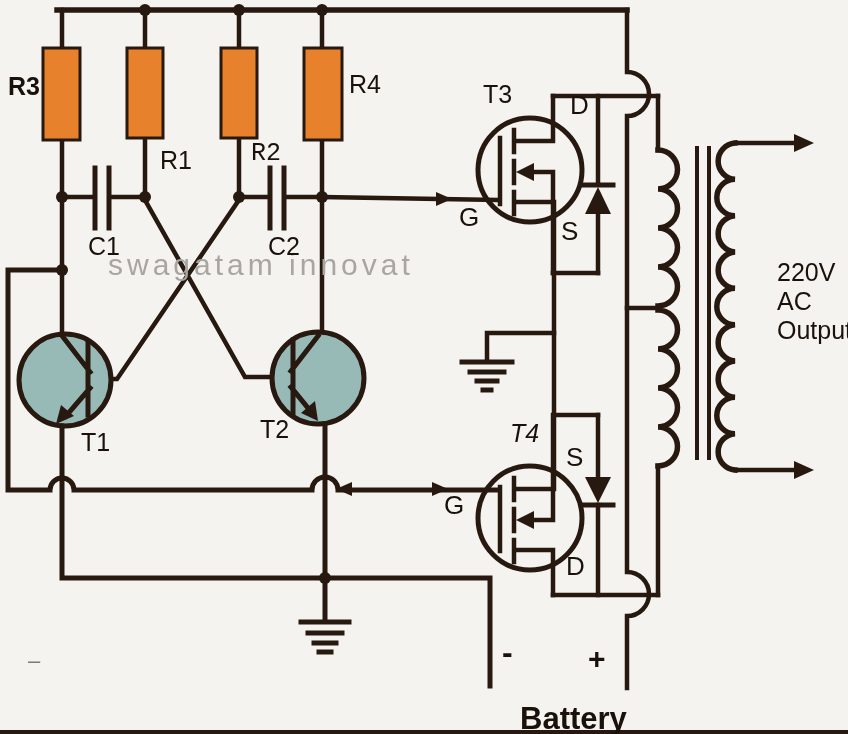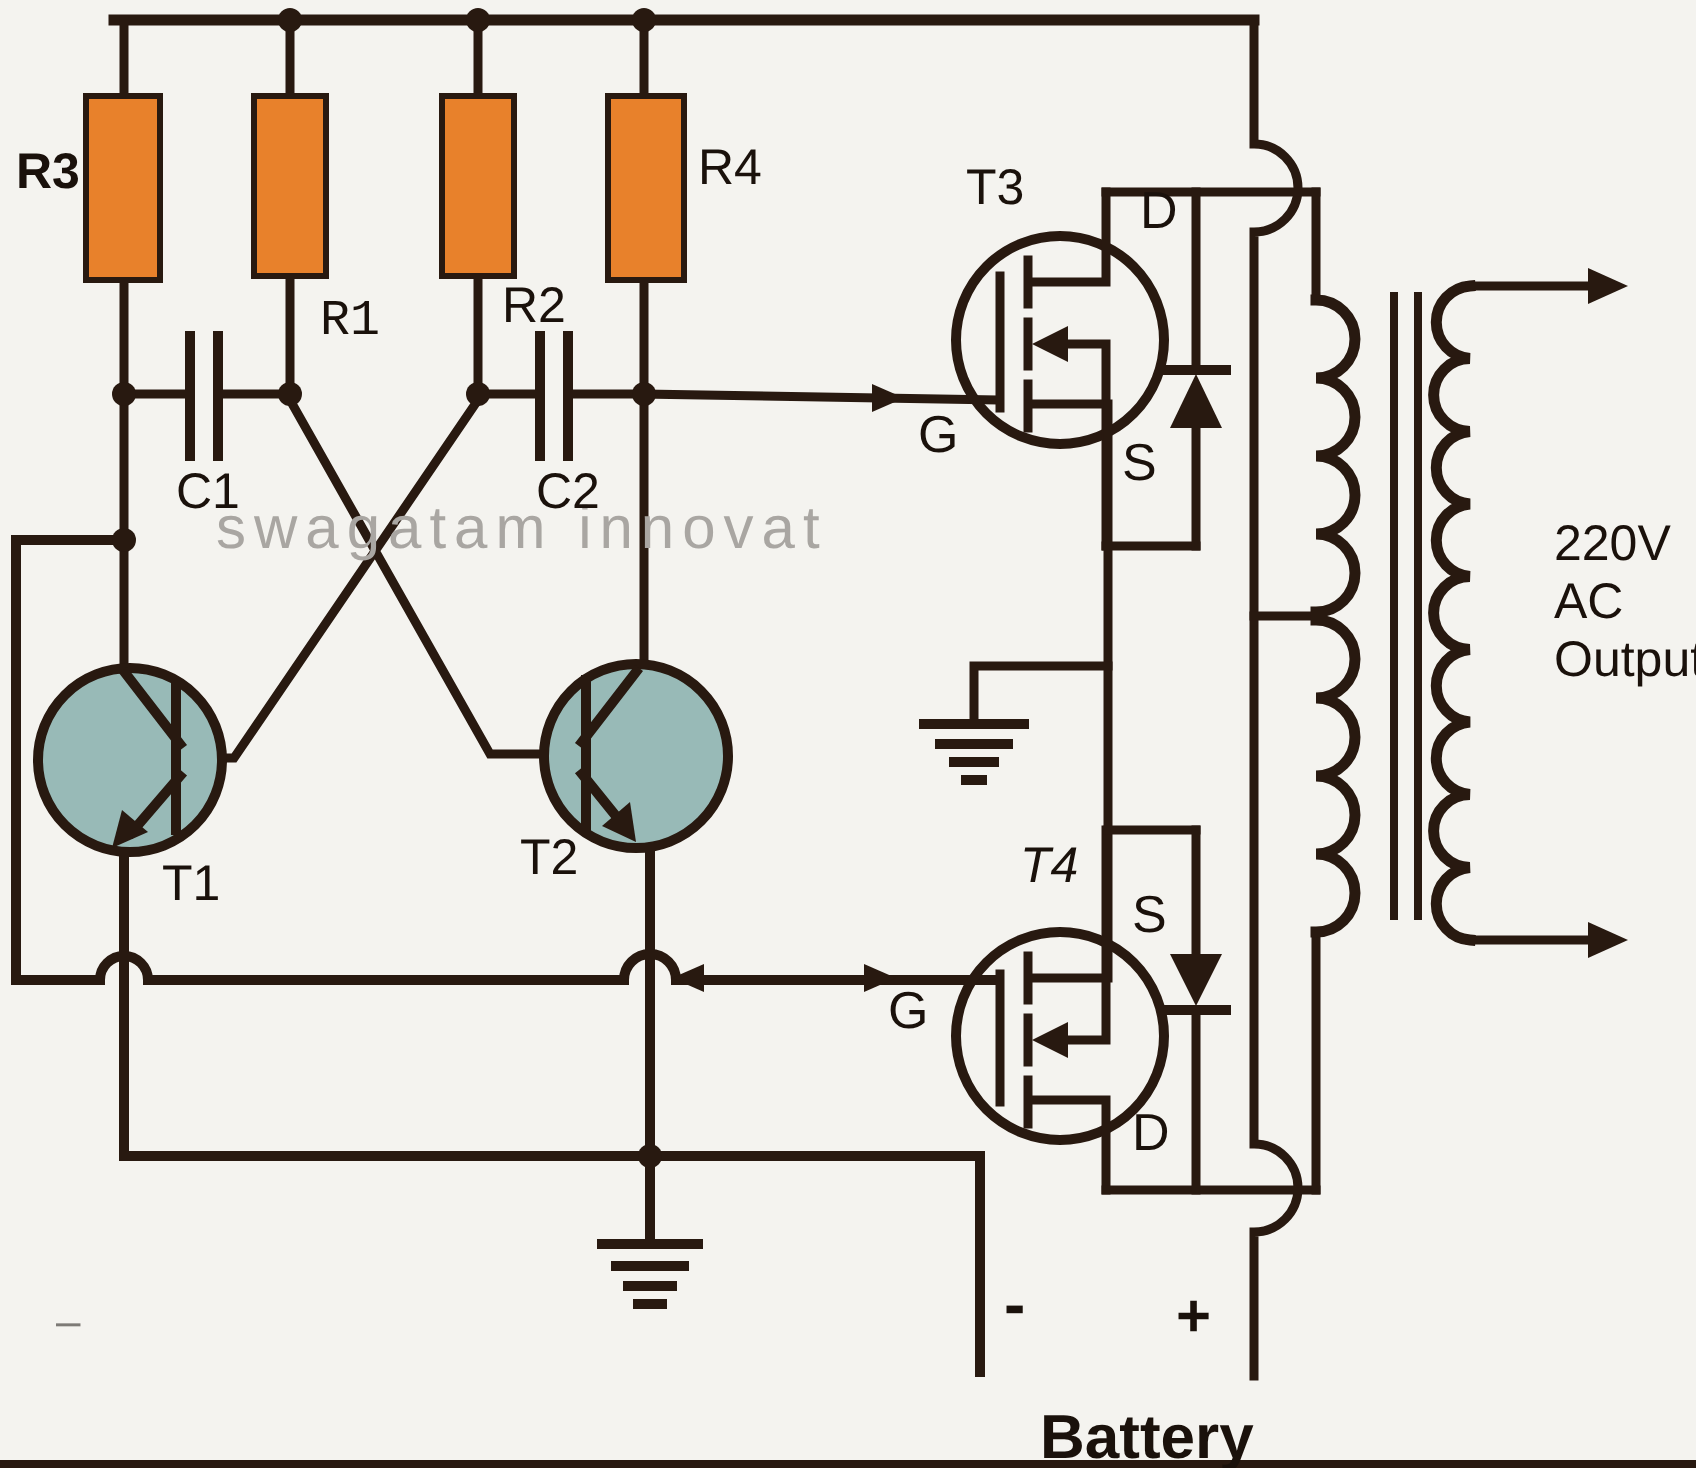--- a/index.html
+++ b/index.html
@@ -131,22 +131,22 @@
         <circle cx="325" cy="578" r="6"></circle>
     </g>
 
     <path stroke-width="4" d="M0,732 H848"></path>
   </svg>
 
   <div class="lbl wm1" style="left:108px;top:250px;">swagatam innovat</div>
   <div class="lbl dash" style="left:28px;top:650px;">–</div>
 
   <div class="lbl" style="left:8px;top:74px;font-weight:bold;">R3</div>
-  <div class="lbl" style="left:160px;top:148px;font-family:Liberation Mono, monospace;">R1</div>
-  <div class="lbl" style="left:251px;top:141px;">R2</div>
+  <div class="lbl" style="left:160px;top:148px;">R1</div>
+  <div class="lbl" style="left:251px;top:141px;font-family:Liberation Mono, monospace;">R2</div>
   <div class="lbl" style="left:349px;top:72px;">R4</div>
   <div class="lbl" style="left:88px;top:234px;">C1</div>
   <div class="lbl" style="left:268px;top:234px;">C2</div>
   <div class="lbl" style="left:81px;top:430px;">T1</div>
   <div class="lbl" style="left:260px;top:417px;text-align:right;">T2</div>
   <div class="lbl" style="left:483px;top:82px;">T3</div>
   <div class="lbl" style="left:510px;top:421px;font-style:italic;">T4</div>
 
   <div class="lbl pin" style="left:570px;top:92px;">D</div>
   <div class="lbl pin" style="left:459px;top:204px;">G</div>

